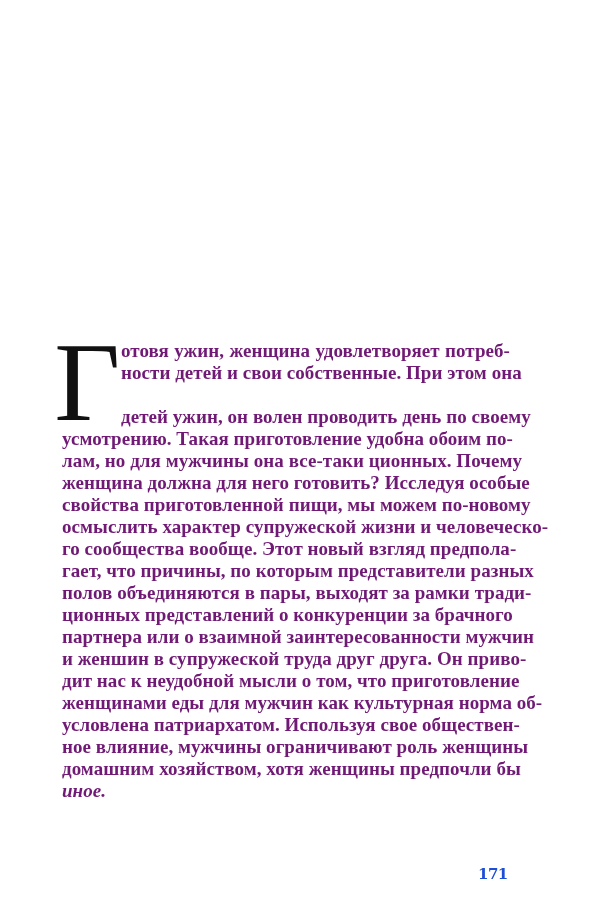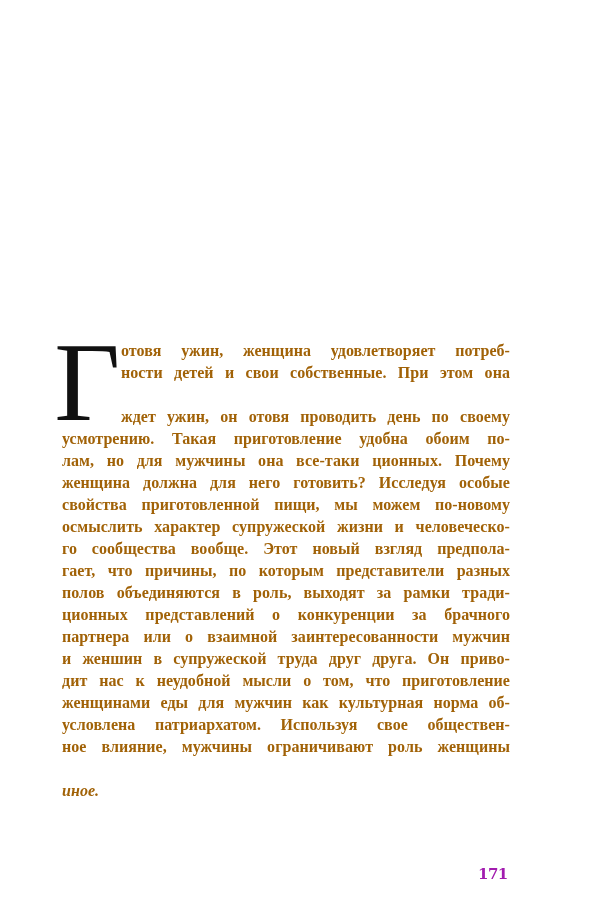--- a/index.html
+++ b/index.html
@@ -29,69 +29,70 @@
       font-size: 112px;
       line-height: 1;
       color: #111;
       transform: scaleX(1.02);
     }
     .line {
       position: absolute;
       left: 62px;
       width: 448px;
       font-family: "Liberation Serif", "DejaVu Serif", serif;
-      font-size: 16px;
+      font-size: 19px;
       font-weight: bold;
       line-height: 22px;
       height: 22px;
       white-space: nowrap;
       text-align: justify;
       text-align-last: justify;
-      color: #a16207;
+      color: #701a75;
       letter-spacing: 0.05px;
     }
     .line.indented {
       left: 121px;
       width: 389px;
     }
     .line.last {
       text-align-last: left;
       font-style: italic;
     }
     .page-number {
       position: absolute;
       left: 478px;
       top: 865px;
       font-family: "DejaVu Serif", "Liberation Serif", serif;
       font-weight: bold;
       font-size: 15px;
-      color: #a21caf;
+      color: #1d4ed8;
       letter-spacing: -0.5px;
     }
   </style>
 </head>
 <body>
 
 <div class="page">
   <div class="drop-cap">Г</div>
 
   <div class="line indented" style="top:340px">отовя ужин, женщина удовлетворяет потреб-</div>
   <div class="line indented" style="top:362px">ности детей и свои собственные. При этом она</div>
-  <div class="line indented" style="top:406px">ждет ужин, он отовя проводить день по своему</div>
+  <div class="line indented" style="top:406px">детей ужин, он волен проводить день по своему</div>
   <div class="line" style="top:428px">усмотрению. Такая приготовление удобна обоим по-</div>
   <div class="line" style="top:450px">лам, но для мужчины она все-таки ционных. Почему</div>
   <div class="line" style="top:472px">женщина должна для него готовить? Исследуя особые</div>
   <div class="line" style="top:494px">свойства приготовленной пищи, мы можем по-новому</div>
   <div class="line" style="top:516px">осмыслить характер супружеской жизни и человеческо-</div>
   <div class="line" style="top:560px">гает, что причины, по которым представители разных</div>
   <div class="line" style="top:538px">го сообщества вообще. Этот новый взгляд предпола-</div>
-  <div class="line" style="top:582px">полов объединяются в роль, выходят за рамки тради-</div>
+  <div class="line" style="top:582px">полов объединяются в пары, выходят за рамки тради-</div>
   <div class="line" style="top:604px">ционных представлений о конкуренции за брачного</div>
   <div class="line" style="top:626px">партнера или о взаимной заинтересованности мужчин</div>
   <div class="line" style="top:648px">и женшин в супружеской труда друг друга. Он приво-</div>
   <div class="line" style="top:670px">дит нас к неудобной мысли о том, что приготовление</div>
   <div class="line" style="top:692px">женщинами еды для мужчин как культурная норма об-</div>
   <div class="line" style="top:714px">условлена патриархатом. Используя свое обществен-</div>
   <div class="line" style="top:736px">ное влияние, мужчины ограничивают роль женщины</div>
+  <div class="line" style="top:758px">домашним хозяйством, хотя женщины предпочли бы</div>
   <div class="line last" style="top:780px">иное.</div>
 
   <div class="page-number">171</div>
 </div>
 
 </body></html>

